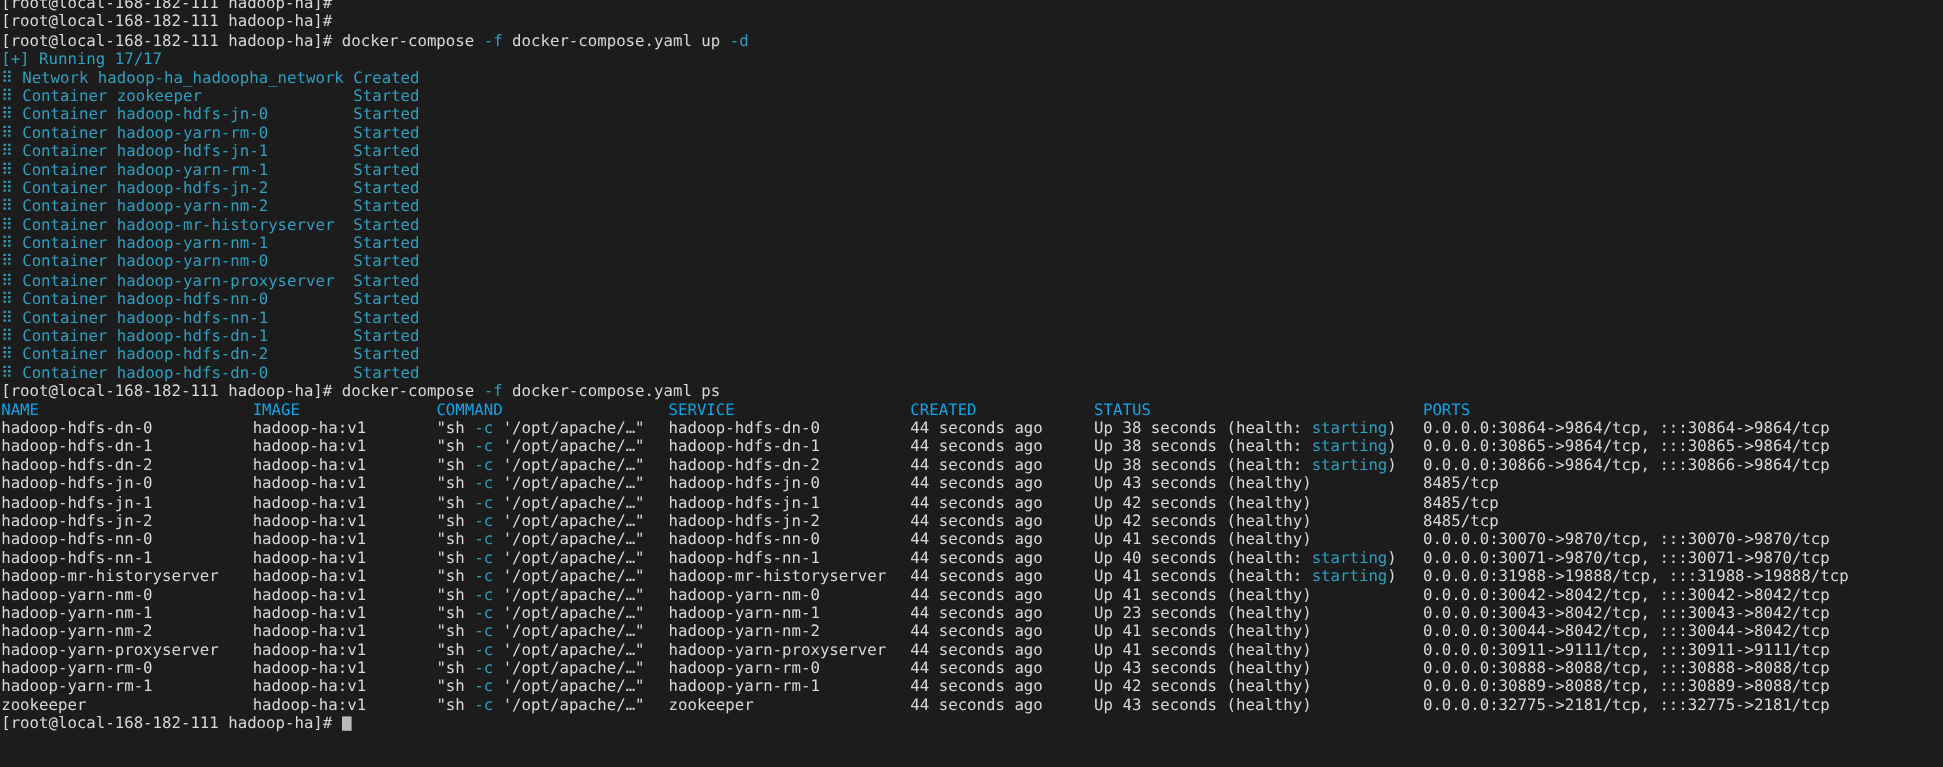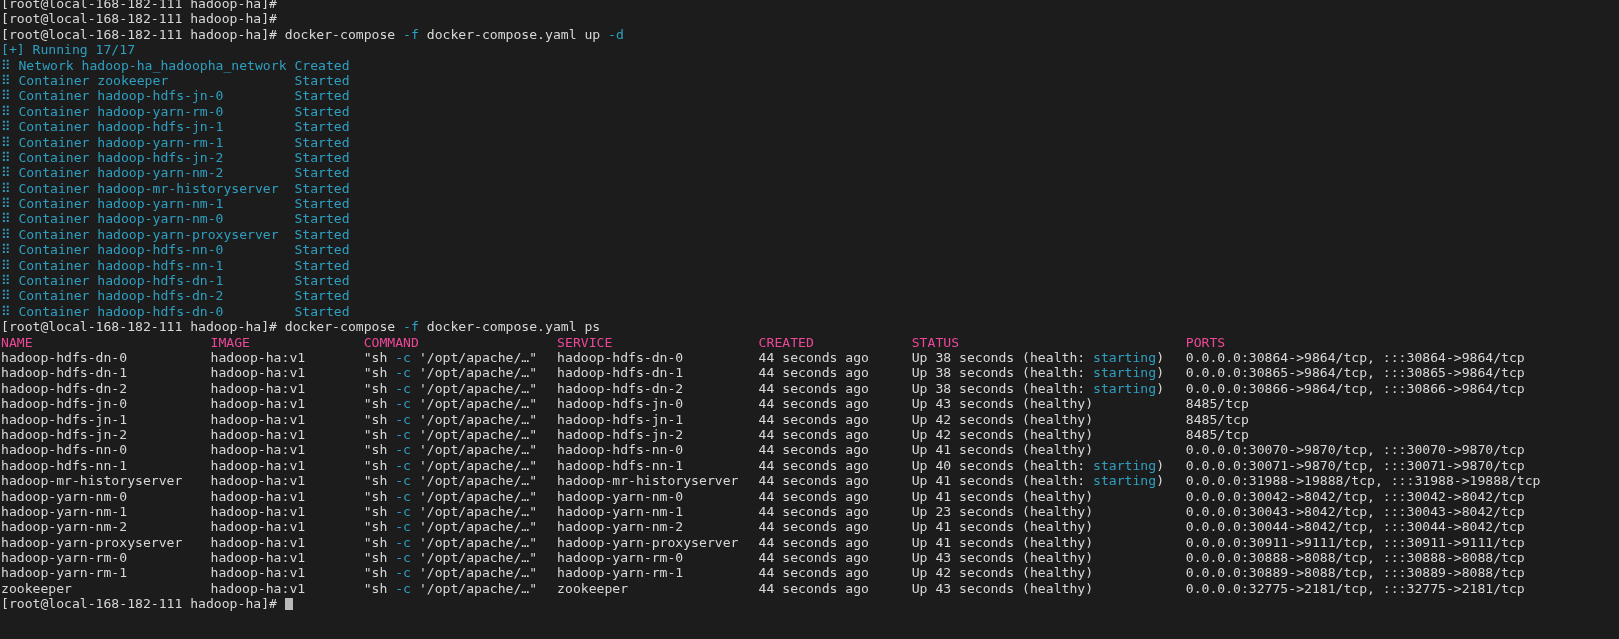--- a/index.html
+++ b/index.html
@@ -27,21 +27,21 @@
     top: -4px;
     white-space: pre;
   }
   .line {
     height: 15.4px;
     white-space: pre;
   }
   
   .fg-default { color: #d8d8d8; }
   .fg-cyan    { color: #2e9fc0; }
-  .fg-white   { color: #ec4899; }
+  .fg-white   { color: #0ea5e9; }
 
   .bullet { color: #2e9fc0; }
 
   .cursor {
     display: inline-block;
     width: 7.9px;
     height: 12px;
     background: #b9b9b9;
     vertical-align: -2px;
   }

